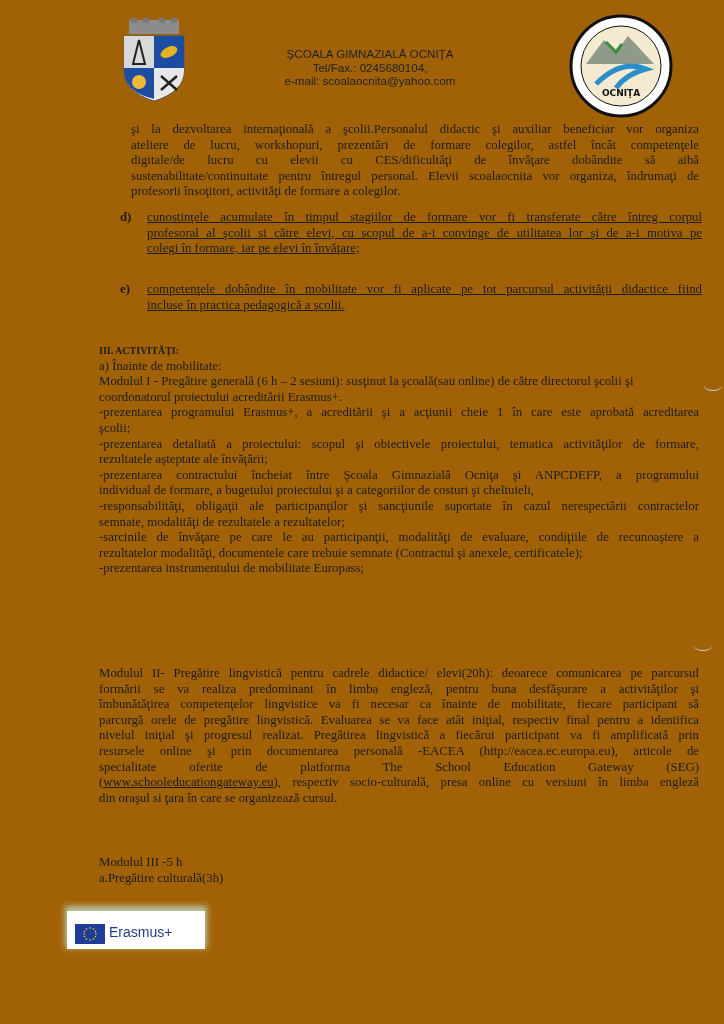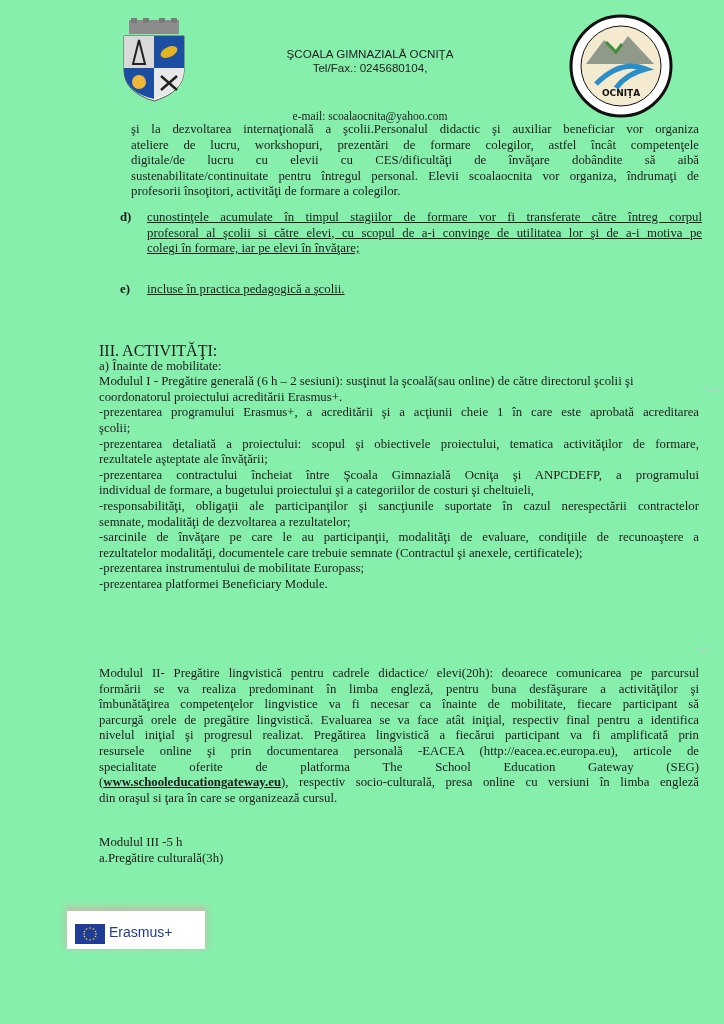--- a/index.html
+++ b/index.html
@@ -1,43 +1,43 @@
 <!DOCTYPE html>
 <html><head>
 <meta charset="utf-8">
 <style>
   html, body { margin: 0; padding: 0; background: #ffffff; }
   body { width: 724px; height: 1024px; position: relative; overflow: hidden;
          font-family: "Liberation Serif", serif; color: #1c1c1c; }
-  .page { position: absolute; left: 0; top: 0; width: 724px; height: 1024px; background: #86efac; }
+  .page { position: absolute; left: 0; top: 0; width: 724px; height: 1024px; background: #a16207; }
 
   
   .crest { position: absolute; left: 121px; top: 18px; width: 66px; height: 84px; }
   .school-logo { position: absolute; left: 566px; top: 14px; width: 110px; height: 104px; }
   .header-text { position: absolute; left: 220px; top: 47px; width: 300px; text-align: center;
                  font-family: "Liberation Sans", sans-serif; font-size: 11.6px; line-height: 13.6px; color: #222; }
-  .header-text .email { font-family: Liberation Serif, serif; margin-top: 36px; }
+  .header-text .email { font-family: Liberation Sans, sans-serif; }
 
   
   .block { position: absolute; font-size: 12.8px; line-height: 15.6px; text-align: justify; }
   .intro { left: 131px; top: 122px; width: 568px; }
   .item { position: absolute; left: 102px; width: 600px; font-size: 12.8px; line-height: 15.6px; }
   .item .mark { position: absolute; left: 18px; font-weight: bold; }
   .item .txt { margin-left: 45px; text-align: justify; text-decoration: underline; }
   .item-d { top: 210px; }
   .item-e { top: 282px; }
 
   .section { left: 99px; top: 343px; width: 600px; }
-  .heading { font-weight: normal; font-size: 16px; }
+  .heading { font-weight: bold; font-size: 10px; }
   .line { white-space: nowrap; }
   .jline { display: block; text-align: justify; text-align-last: justify; }
 
   .mod2 { left: 99px; top: 666px; width: 600px; }
-  .mod3 { left: 99px; top: 835px; width: 600px; }
-  .underline { text-decoration: underline; font-weight: bold; }
+  .mod3 { left: 99px; top: 855px; width: 600px; }
+  .underline { text-decoration: underline; }
 
   
   .erasmus { position: absolute; left: 67px; top: 911px; width: 138px; height: 38px;
              background: #fff; box-shadow: 0 -3px 6px 2px #b8c6a8; }
   .erasmus .flag { position: absolute; left: 8px; top: 13px; width: 30px; height: 20px; background: #1f3d98; }
   .erasmus .label { position: absolute; left: 42px; top: 13px; font-family: "Liberation Sans", sans-serif;
                     font-size: 14px; color: #233a8f; }
 
   .scanmark { position: absolute; width: 18px; height: 10px; border-bottom: 1px solid #c8ccd4; border-radius: 50%; }
 </style>
@@ -91,20 +91,21 @@
     <div class="txt">
       <span class="jline">cunostinţele acumulate în timpul stagiilor de formare vor fi transferate către întreg corpul</span>
       <span class="jline">profesoral al şcolii si către elevi, cu scopul de a-i convinge de utilitatea lor şi de a-i motiva pe</span>
       <span class="line" style="display:block">colegi în formare, iar pe elevi în învăţare;</span>
     </div>
   </div>
 
   <div class="item item-e">
     <span class="mark">e)</span>
     <div class="txt">
+      <span class="jline">competenţele dobândite în mobilitate vor fi aplicate pe tot parcursul activităţii didactice fiind</span>
       <span class="line" style="display:block">incluse în practica pedagogică a şcolii.</span>
     </div>
   </div>
 
   <div class="block section">
     <div class="heading">III. ACTIVITĂŢI:</div>
     <div class="line">a) Înainte de mobilitate:</div>
     <div class="line">Modulul I - Pregătire generală (6 h – 2 sesiuni): susţinut la şcoală(sau online) de către directorul şcolii şi</div>
     <div class="line">coordonatorul proiectului acreditării Erasmus+.</div>
     <div>
@@ -114,28 +115,27 @@
     <div>
       <span class="jline">-prezentarea detaliată a proiectului: scopul şi obiectivele proiectului, tematica activităţilor de formare,</span>
       <span class="line" style="display:block">rezultatele aşteptate ale învăţării;</span>
     </div>
     <div>
       <span class="jline">-prezentarea contractului încheiat între Şcoala Gimnazială Ocniţa şi ANPCDEFP, a programului</span>
       <span class="line" style="display:block">individual de formare, a bugetului proiectului şi a categoriilor de costuri şi cheltuieli,</span>
     </div>
     <div>
       <span class="jline">-responsabilităţi, obligaţii ale participanţilor şi sancţiunile suportate în cazul nerespectării contractelor</span>
-      <span class="line" style="display:block">semnate, modalităţi de dezvoltarea a rezultatelor;</span>
+      <span class="line" style="display:block">semnate, modalităţi de rezultatele a rezultatelor;</span>
     </div>
     <div>
       <span class="jline">-sarcinile de învăţare pe care le au participanţii, modalităţi de evaluare, condiţiile de recunoaştere a</span>
       <span class="line" style="display:block">rezultatelor modalităţi, documentele care  trebuie semnate (Contractul şi anexele, certificatele);</span>
     </div>
     <div class="line">-prezentarea instrumentului de mobilitate Europass;</div>
-    <div class="line">-prezentarea platformei Beneficiary Module.</div>
   </div>
 
   <div class="block mod2">
     <span class="jline">Modulul II- Pregătire lingvistică pentru cadrele didactice/ elevi(20h): deoarece comunicarea pe parcursul</span>
     <span class="jline">formării se va  realiza predominant în limba engleză, pentru buna desfăşurare a activităţilor şi</span>
     <span class="jline">îmbunătăţirea competenţelor lingvistice va fi  necesar ca înainte de mobilitate, fiecare participant să</span>
     <span class="jline">parcurgă orele de pregătire lingvistică. Evaluarea se va face atât iniţial, respectiv final pentru a identifica</span>
     <span class="jline">nivelul iniţial şi progresul realizat. Pregătirea lingvistică a fiecărui participant va fi amplificată prin</span>
     <span class="jline">resursele online şi prin documentarea personală -EACEA (http://eacea.ec.europa.eu), articole de</span>
     <span class="jline">specialitate oferite de platforma The School Education Gateway (SEG)</span>

